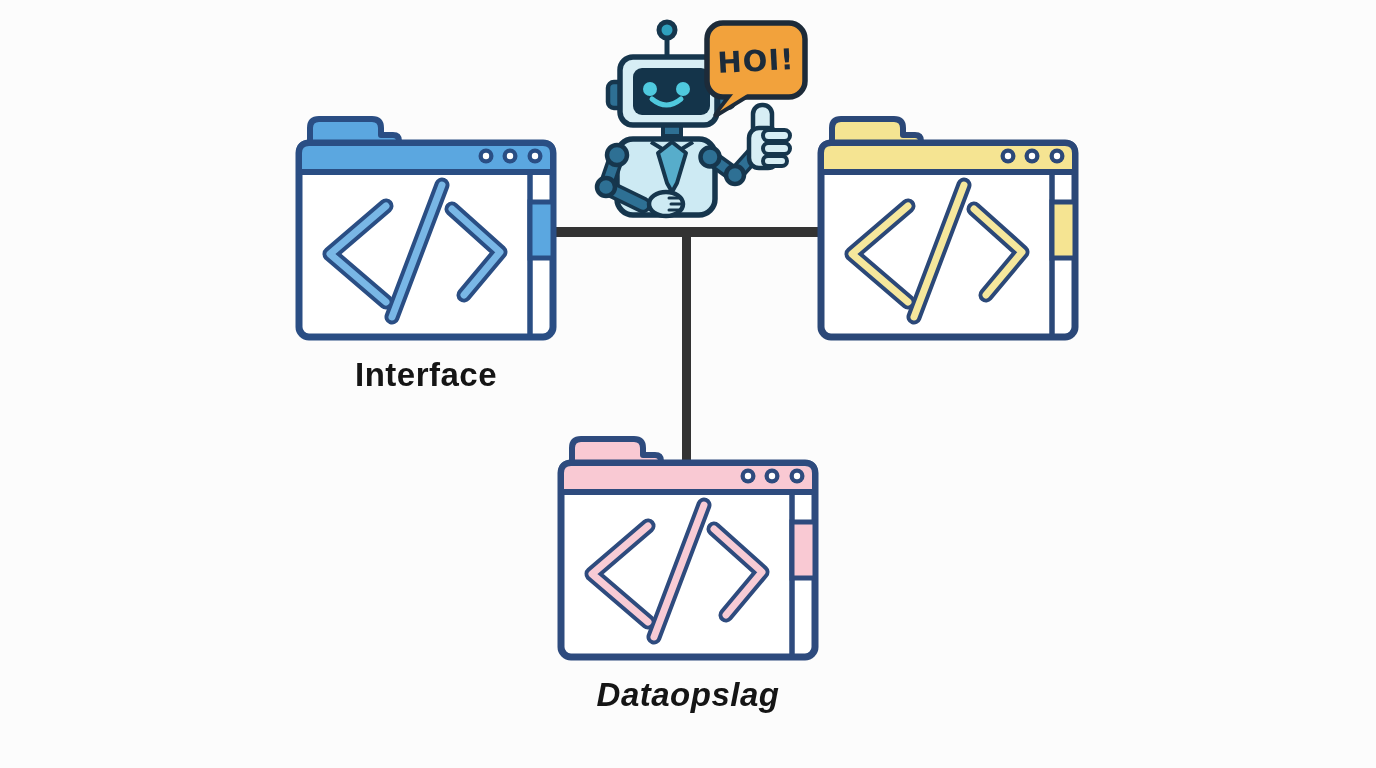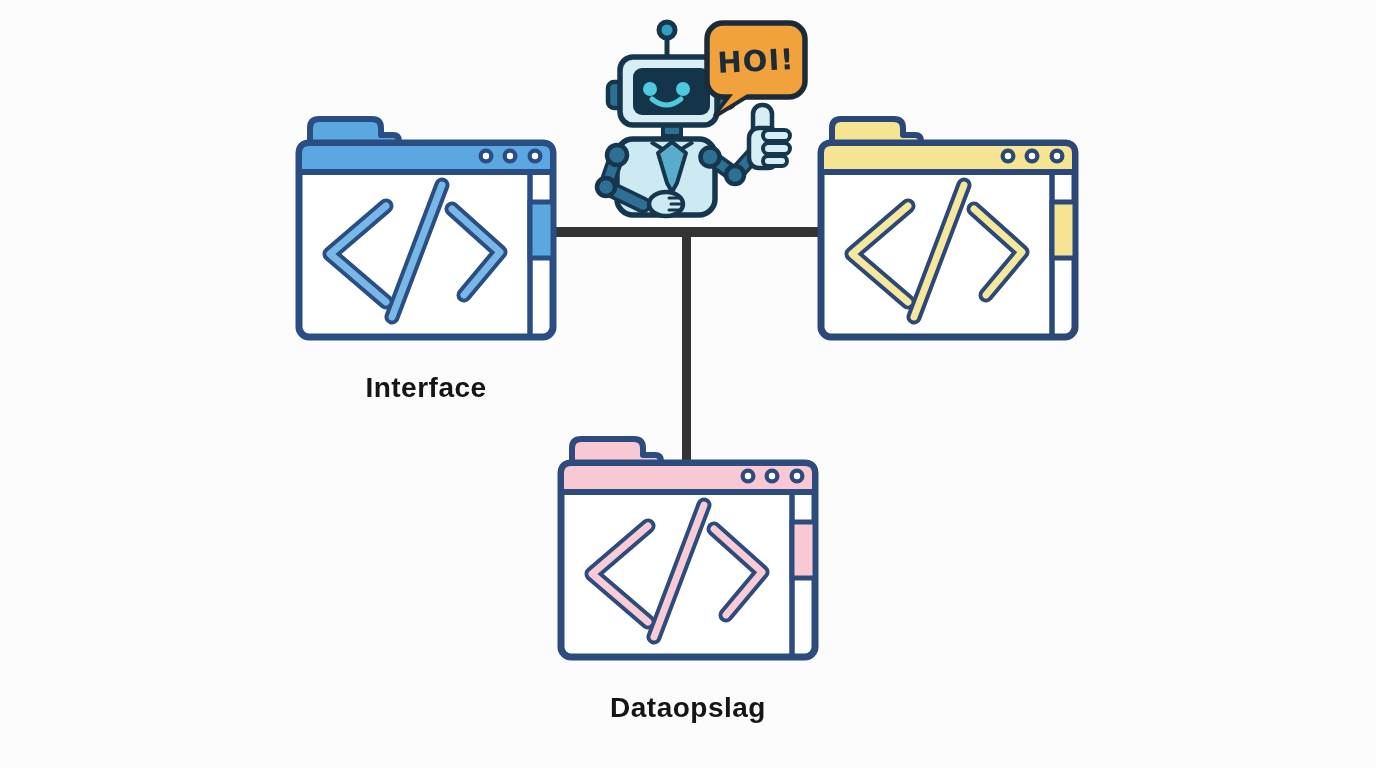--- a/index.html
+++ b/index.html
@@ -11,22 +11,22 @@
   .stage{position:absolute;inset:0;}
   .connector{position:absolute;background:#333;z-index:1;}
   .connector.h{left:552px;top:227px;width:268px;height:10px;}
   .connector.v{left:682px;top:227px;width:9px;height:235px;}
   .folder{position:absolute;width:264px;z-index:2;display:flex;flex-direction:column;align-items:center;}
   .pos-interface{left:294px;top:114px;}
   .pos-agenten{left:816px;top:114px;}
   .pos-dataopslag{left:556px;top:434px;}
   .folder-svg{display:block;}
   .folder-label{
-    margin-top:30px;
-    font-size:28px;font-weight:700;color:#151515;
+    margin-top:14px;
+    font-size:33px;font-weight:700;color:#151515;
     letter-spacing:0.5px;white-space:nowrap;
   }
   .robot{position:absolute;left:585px;top:3px;z-index:3;}
   .bubble-text{
     font-family:"DejaVu Sans", sans-serif;
     font-weight:bold;font-size:29px;letter-spacing:1px;
   }
 </style>
 </head>
 <body style="background: rgb(252, 252, 252);">
@@ -135,21 +135,21 @@
           <line x1="148" y1="71" x2="98" y2="203"></line>
           <polyline points="158,95 206,138 170,181"></polyline>
         </g>
         <g stroke="var(--glyph)" stroke-width="7">
           <polyline points="92,92 36,140 92,188"></polyline>
           <line x1="148" y1="71" x2="98" y2="203"></line>
           <polyline points="158,95 206,138 170,181"></polyline>
         </g>
       </g>
     </svg>
-    <div class="folder-label" style="color: rgb(21, 21, 21);">Dataopslag</div>
+    <div class="folder-label" style="color: rgb(21, 21, 21); font-style: italic;">Dataopslag</div>
   </div>
     </div>
 
   <svg class="robot" width="232" height="222" viewBox="0 0 232 222">
 
     <rect x="23" y="79" width="16" height="26" rx="6" fill="#2E7094" stroke="#16364D" stroke-width="4.5"></rect>
     <rect x="133" y="79" width="16" height="26" rx="6" fill="#2E7094" stroke="#16364D" stroke-width="4.5"></rect>
 
     <g>
       <line x1="82" y1="31" x2="82" y2="55" stroke="#16364D" stroke-width="5"></line>

